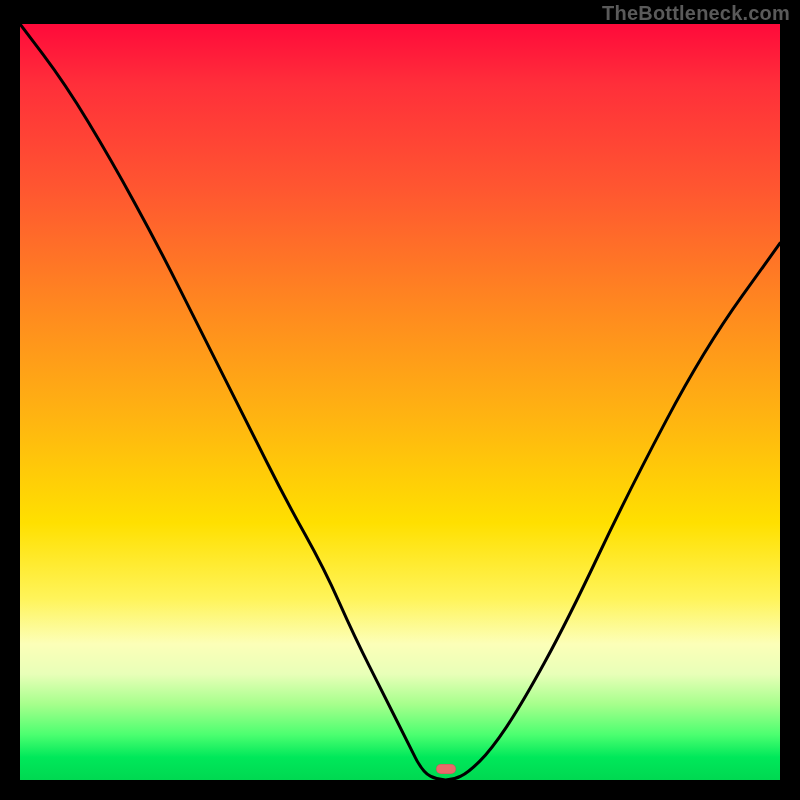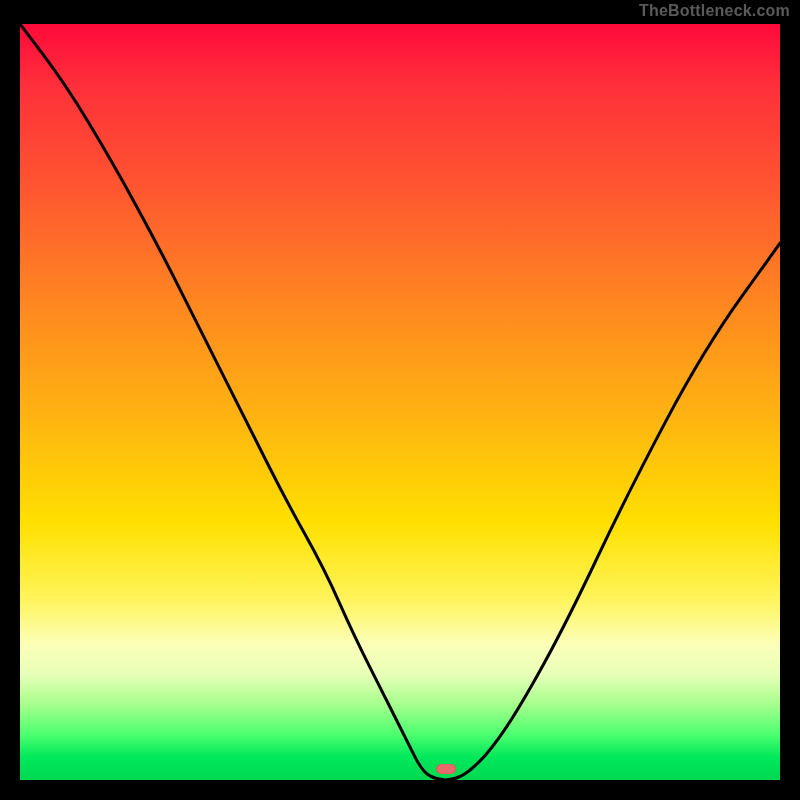--- a/index.html
+++ b/index.html
@@ -15,21 +15,21 @@
     position: relative;
     width: 800px;
     height: 800px;
     background: #000;
   }
   .watermark {
     position: absolute;
     top: 2px;
     right: 10px;
     color: #5a5a5a;
-    font-size: 16px;
+    font-size: 20px;
     font-weight: 600;
     letter-spacing: 0.2px;
     user-select: none;
   }
   .plot-area {
     position: absolute;
     left: 20px;
     top: 24px;
     width: 760px;
     height: 756px;

